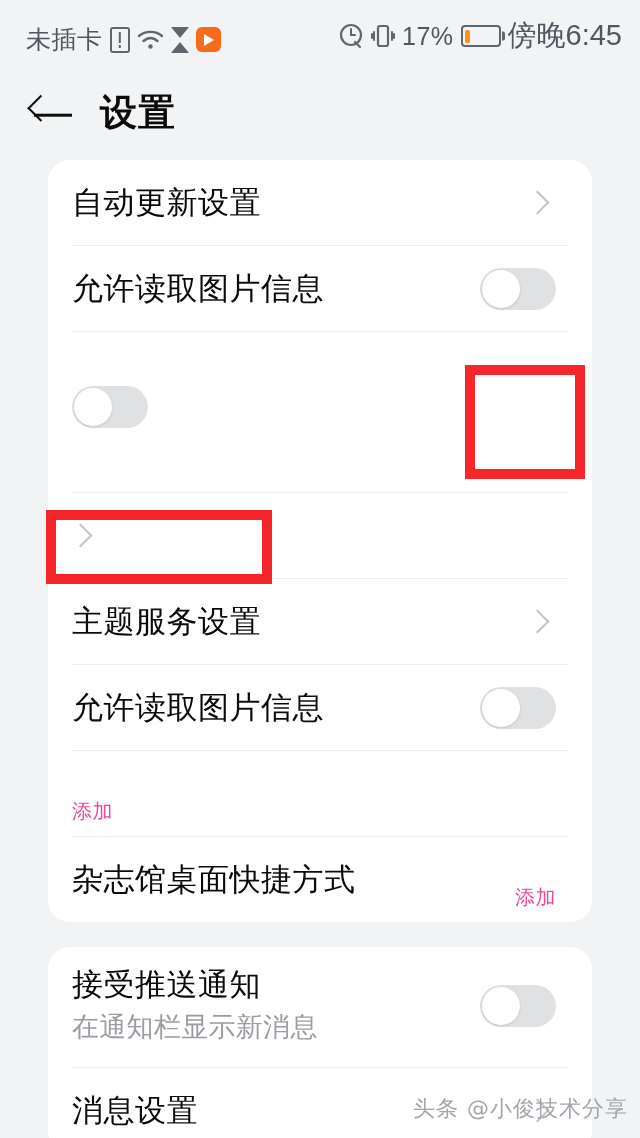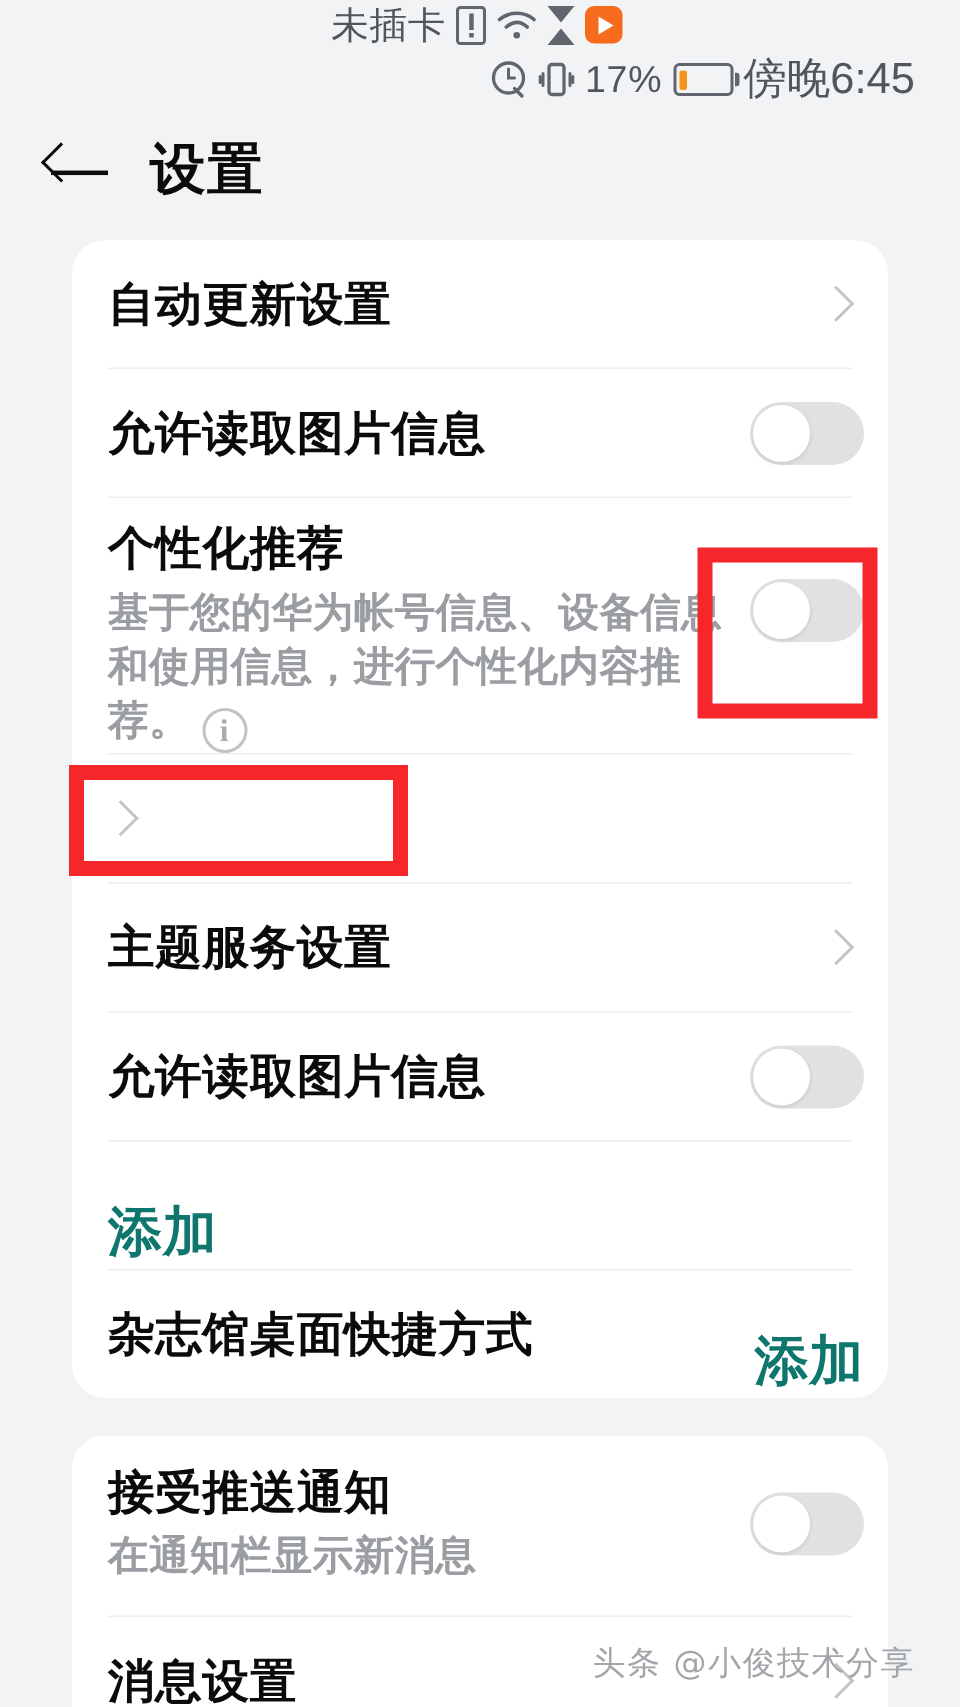--- a/index.html
+++ b/index.html
@@ -8,26 +8,25 @@
     font-family:"Liberation Sans","DejaVu Sans",sans-serif;
     background:#f1f3f5;
     overflow:hidden;
     position:relative;
   }
 
   
   .statusbar{
     height:56px;
     display:flex;
-    align-items:center;
-    padding:0 30px 0 26px;
+    align-items:flex-end;
+    padding:0 18px 0 26px;
     font-size:24px;
     color:#4a4f57;
     letter-spacing:.5px;
-    flex-direction:column;
   }
   .sb-left{display:flex;align-items:center;gap:7px;}
   .sb-right{display:flex;align-items:center;gap:7px;margin-left:auto;}
   .sb-text{font-size:25px;color:#51565e;font-weight:500;}
   .sb-time{font-size:29px;color:#51565e;font-weight:500;letter-spacing:0;}
   .ic{display:inline-flex;align-items:center;justify-content:center;}
 
   .sim-ic{width:20px;height:26px;border:2.4px solid #61666e;border-radius:3px;
           position:relative;}
   .sim-ic:before{content:"";position:absolute;left:50%;top:3px;width:2.4px;height:11px;
@@ -64,54 +63,54 @@
   .page-title{font-size:37px;font-weight:700;color:#0b0b0b;margin-left:24px;letter-spacing:1px;}
 
   
   .card{
     background:#fff;border-radius:22px;margin:0 48px;overflow:hidden;position:relative;
   }
   #card-1{margin-top:22px;}
   #card-2{margin-top:25px;}
 
   .row{position:relative;display:flex;align-items:center;min-height:85px;
-       padding:0 16px 0 24px;font-weight:bold;}
+       padding:0 36px 0 24px;}
   .row .texts{flex:1;min-width:0;}
   .row-title{font-size:31px;color:#0b0b0b;line-height:1.15;letter-spacing:.5px;}
   .row-sub{font-size:27px;color:#9a9da2;line-height:1.34;margin-top:6px;letter-spacing:.3px;}
   .divider{height:1px;background:#eceef0;margin:0 24px;}
 
   .chev{width:17px;height:17px;border-right:2.6px solid #c2c4c8;border-top:2.6px solid #c2c4c8;
         transform:rotate(45deg);flex:0 0 auto;margin-right:10px;}
 
   .toggle{width:76px;height:42px;border-radius:21px;background:#dfe1e3;position:relative;
           flex:0 0 auto;cursor:pointer;}
   .toggle i{position:absolute;top:2px;left:2px;width:38px;height:38px;border-radius:50%;
           background:#fff;box-shadow:0 1px 3px rgba(0,0,0,.12);display:block;}
 
-  .action-link{font-size:36px;color:#0f766e;flex:0 0 auto;letter-spacing:.5px;cursor:pointer;margin-top:36px;}
+  .action-link{font-size:20px;color:#ec4899;flex:0 0 auto;letter-spacing:.5px;cursor:pointer;margin-top:36px;}
 
   .info-ic{display:inline-flex;width:30px;height:30px;border:2px solid #bfc2c6;border-radius:50%;
       align-items:center;justify-content:center;font-size:21px;color:#a8abaf;
       font-family:"Liberation Serif",serif;vertical-align:-5px;margin-left:8px;}
 
   
   #row-personalized{min-height:160px;align-items:flex-start;padding-top:16px;}
   #row-personalized .toggle{margin-top:38px;}
   #row-push{min-height:120px;align-items:flex-start;padding-top:20px;}
   #row-push .toggle{margin-top:18px;}
 
   
   .redbox{position:absolute;border:10px solid #f5272a;pointer-events:none;z-index:20;}
   #redbox-toggle{left:465px;top:365px;width:120px;height:114px;}
   #redbox-ads{left:46px;top:510px;width:226px;height:74px;}
 
   
   .watermark{
-    position:absolute;right:30px;bottom:14px;font-size:22px;color:#9ea1a6;
+    position:absolute;right:12px;bottom:14px;font-size:22px;color:#9ea1a6;
     letter-spacing:1px;z-index:30;opacity:.95;
     font-family:"DejaVu Sans",sans-serif;
   }
 </style>
 </head>
 <body>
 
 <div class="statusbar">
   <div class="sb-left">
     <span class="sb-text">未插卡</span>
@@ -173,24 +172,20 @@
     <div class="texts">
         <div class="row-title">允许读取图片信息</div>
       </div>
     <span class="toggle">
         <i></i>
       </span>
   </div>
   <div class="divider"></div>
 
   <div class="row" id="row-personalized">
-    <div class="texts">
-      <div class="row-title">个性化推荐</div>
-      <div class="row-sub"><span>基于您的华为帐号信息、设备信息和使用信息，进行个性化内容推荐。</span><span class="info-ic">i</span></div>
-    </div>
     <span class="toggle">
         <i></i>
       </span>
   </div>
   <div class="divider"></div>
 
   <div class="row">
     <span class="chev"></span>
   </div>
   <div class="divider"></div>

